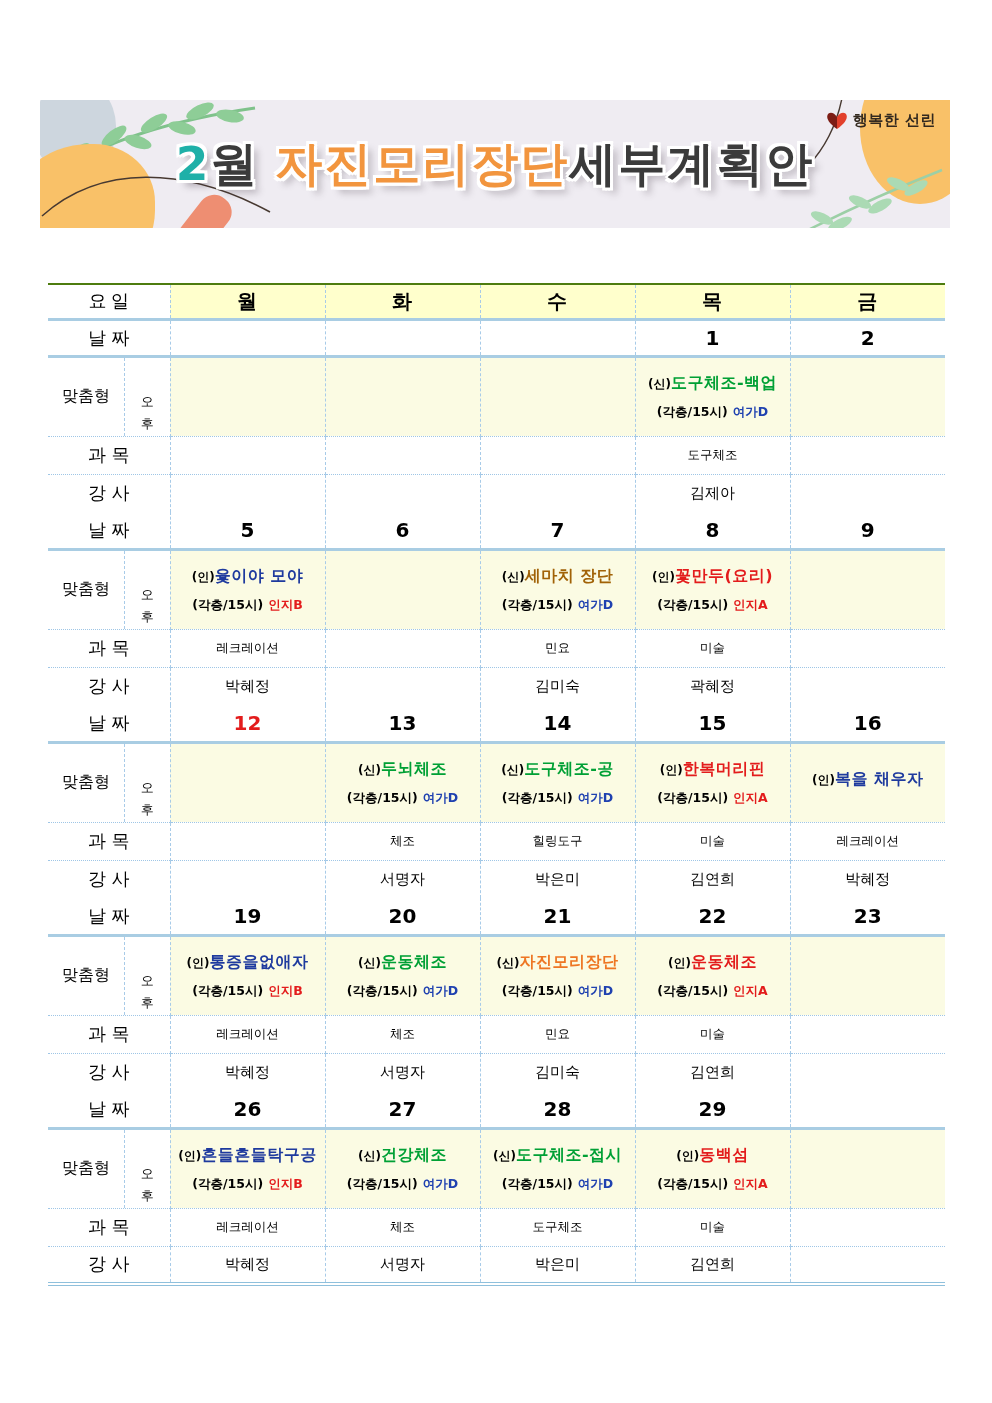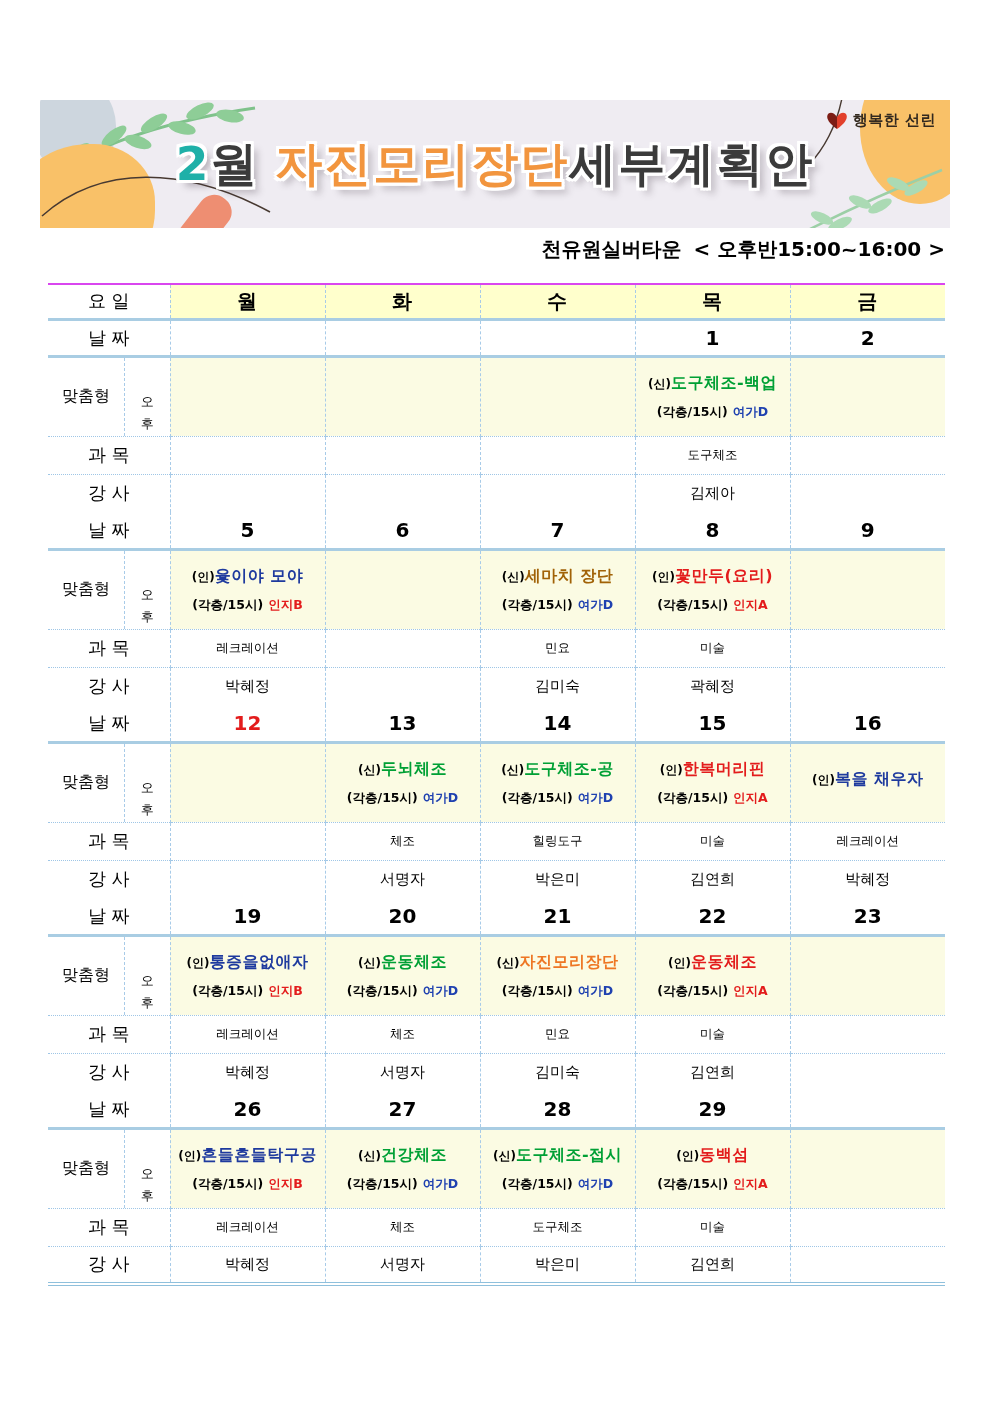--- a/index.html
+++ b/index.html
@@ -37,21 +37,21 @@
   .subtitle { position:absolute; left:48px; top:236px; width:897px; text-align:right;
               font-size:20px; font-weight:bold; color:#000; }
   .subtitle .session { margin-left:12px; }
 
   
   .tbl { position:absolute; left:48px; top:283px; width:897px; border-collapse:collapse;
          table-layout:fixed; }
   .tbl th, .tbl td { text-align:center; vertical-align:middle; font-weight:normal; color:#000; padding:0; }
   .tbl tr > *:not(:first-child) { border-left:1px dashed #a8cbe8; }
 
-  tr.hd > * { height:35px; border-top:2px solid #d946ef; border-bottom:3px solid #a9cde3; }
+  tr.hd > * { height:35px; border-top:2px solid #4d7c0f; border-bottom:3px solid #a9cde3;font-family:Liberation Serif, serif; }
   tr.hd th.day { background:#ffffcc; font-size:20px; font-weight:bold; letter-spacing:1px; }
   tr.hd th.corner { font-size:18px; }
 
   tr.dt > * { height:37px; border-bottom:3px solid #a9cde3; font-size:20px; font-weight:bold; }
   tr.dt th { font-size:18px; font-weight:normal; }
 
   tr.pg > * { height:78px; }
   tr.pg td { background:#fbfbe3; }
   tr.sb > * { height:38px; border-top:1px dotted #9fc6e6; font-size:12.5px; }
   tr.sb th { font-size:18px; }
@@ -121,23 +121,20 @@
         <path d="M12 19 C19 14 23 9 21.5 5 C20 1.5 15 2 12 7 Z" fill="#e2402c"></path>
       </svg>
       <span class="logo-text">행복한 선린</span>
     </div>
 
     <div class="banner-title">
       <span class="seg-month" style="color: rgb(31, 176, 168);">2</span><span class="seg-wol" style="color: rgb(59, 59, 59);">월</span><span class="seg-program" style="color: rgb(242, 149, 62);">자진모리장단</span><span class="seg-plan" style="color: rgb(59, 59, 59);">세부계획안</span>
     </div>
   </div>
 
-  <div class="subtitle">
-    <span class="facility">천유원실버타운</span><span class="session">&lt; 오후반15:00~16:00 &gt;</span>
-  </div>
 
   <table class="tbl">
     <colgroup>
         <col style="width:122px">
         <col style="width:155px">
         <col style="width:155px">
         <col style="width:155px">
         <col style="width:155px">
         <col style="width:155px">
       </colgroup>

